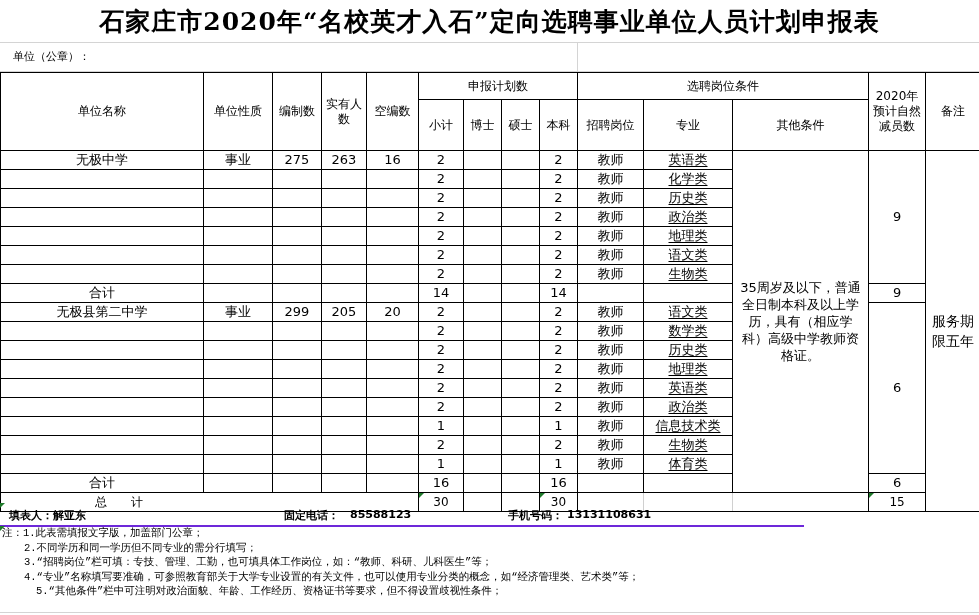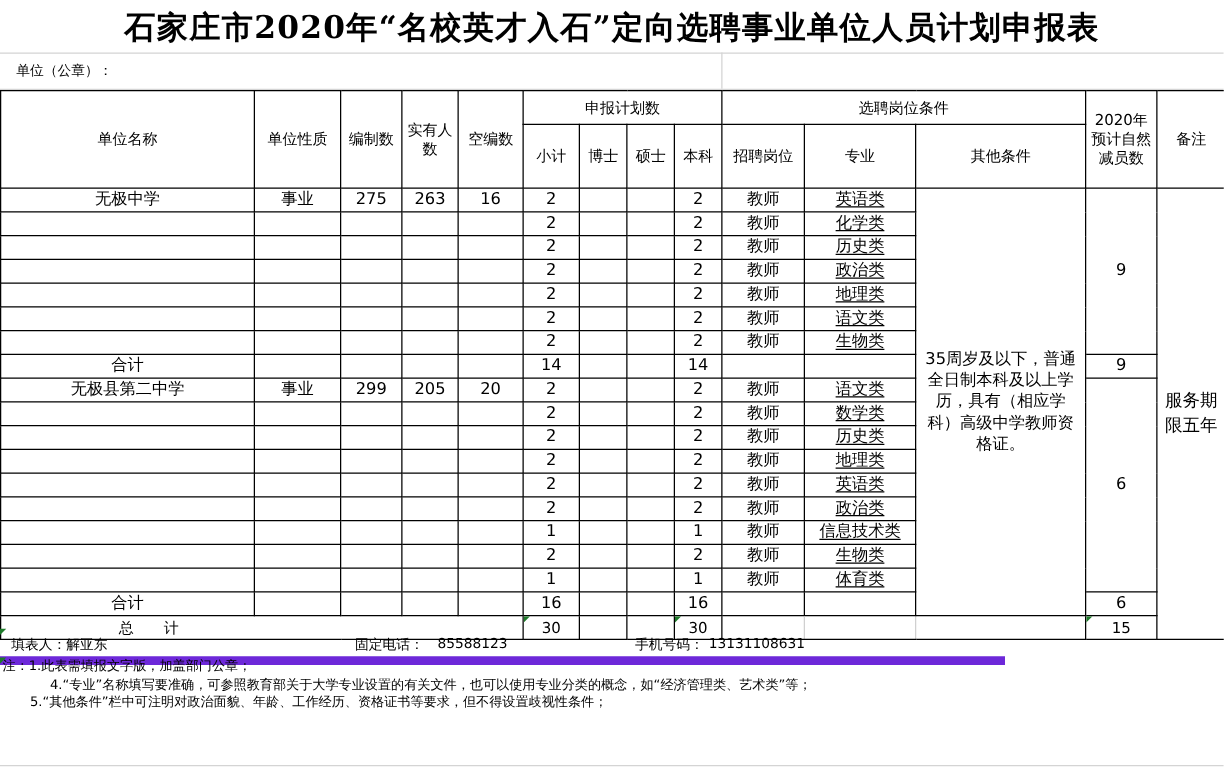--- a/index.html
+++ b/index.html
@@ -16,23 +16,23 @@
       font-weight:normal; font-size:12px; overflow:hidden; white-space:nowrap; }
   table.main th { font-size:12px; line-height:15px; white-space:normal; }
   table.main td { height:18px; line-height:18px; font-size:13px; }
   td.nm { font-size:14px; }
   td.major { font-size:14px; text-decoration:underline; text-underline-offset:2px; }
   td.other { white-space:normal !important; line-height:17px !important; font-size:13px !important; padding:0 6px !important; }
   td.remark { white-space:normal !important; font-size:14px !important; line-height:20px !important; padding:0 2px !important; text-align:right; }
   td.tri { position:relative; }
   td.tri::before { content:""; position:absolute; left:0; top:0; border-top:5px solid #1e7a2a; border-right:5px solid transparent; }
   td.nb { border-right-color:#d0d0d0 !important; }
-  .footer { position:absolute; left:0; top:503px; width:804px; height:22px; border-bottom:7px solid #6d28d9; font-size:11px; }
+  .footer { position:absolute; left:0; top:503px; width:804px; height:22px; border-bottom:2px solid #6d28d9; font-size:11px;font-weight:bold; }
   .footer span { position:absolute; top:5px; }
-  .notes { position:absolute; left:0; top:526px; width:979px; height:86px; font-size:10.5px; line-height:14.5px; border-bottom:1px solid #d4d4d4; }
+  .notes { position:absolute; left:0; top:526px; width:979px; height:86px; font-size:10.5px; line-height:14.5px; border-bottom:1px solid #d4d4d4;font-family:Liberation Mono, monospace; }
   .notes div { white-space:nowrap; }
   .gtri { position:absolute; width:0; height:0; border-top:5px solid #1e7a2a; border-right:5px solid transparent; }
 </style>
 </head>
 <body>
 
 <div class="title">石家庄市2020年“名校英才入石”定向选聘事业单位人员计划申报表</div>
 <div class="unit-line">
   <span class="lbl">单位（公章）：</span>
   <span class="split"></span>
@@ -340,15 +340,17 @@
   <span style="left:9px">填表人：解亚东</span>
   <span style="left:284px">固定电话：</span>
   <span style="left:350px">85588123</span>
   <span style="left:508px">手机号码：</span>
   <span style="left:567px">13131108631</span>
 </div>
 
 <div class="notes">
   <span class="gtri" style="left:0;top:0"></span>
   <div style="padding-left:2px">注：1.此表需填报文字版，加盖部门公章；</div>
-  <div style="padding-left:40px">4.“专业”名称填写要准确，可参照教育部关于大学专业设置的有关文件，也可以使用专业分类的概念，如“经济管理类、艺术类”等；</div>
-  <div style="padding-left:24px">5.“其他条件”栏中可注明对政治面貌、年龄、工作经历、资格证书等要求，但不得设置歧视性条件；</div>
+  <div style="padding-left:24px">2.不同学历和同一学历但不同专业的需分行填写；</div>
+  <div style="padding-left:24px">3.“招聘岗位”栏可填：专技、管理、工勤，也可填具体工作岗位，如：“教师、科研、儿科医生”等；</div>
+  <div style="padding-left:24px">4.“专业”名称填写要准确，可参照教育部关于大学专业设置的有关文件，也可以使用专业分类的概念，如“经济管理类、艺术类”等；</div>
+  <div style="padding-left:36px">5.“其他条件”栏中可注明对政治面貌、年龄、工作经历、资格证书等要求，但不得设置歧视性条件；</div>
 </div>
 
 </body></html>

